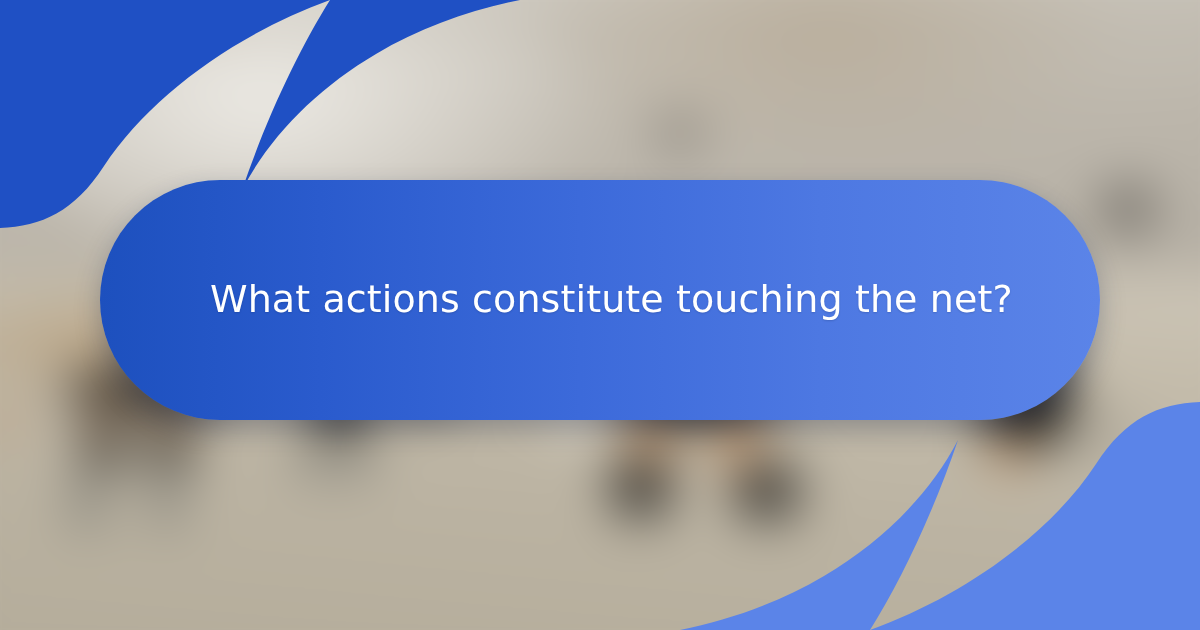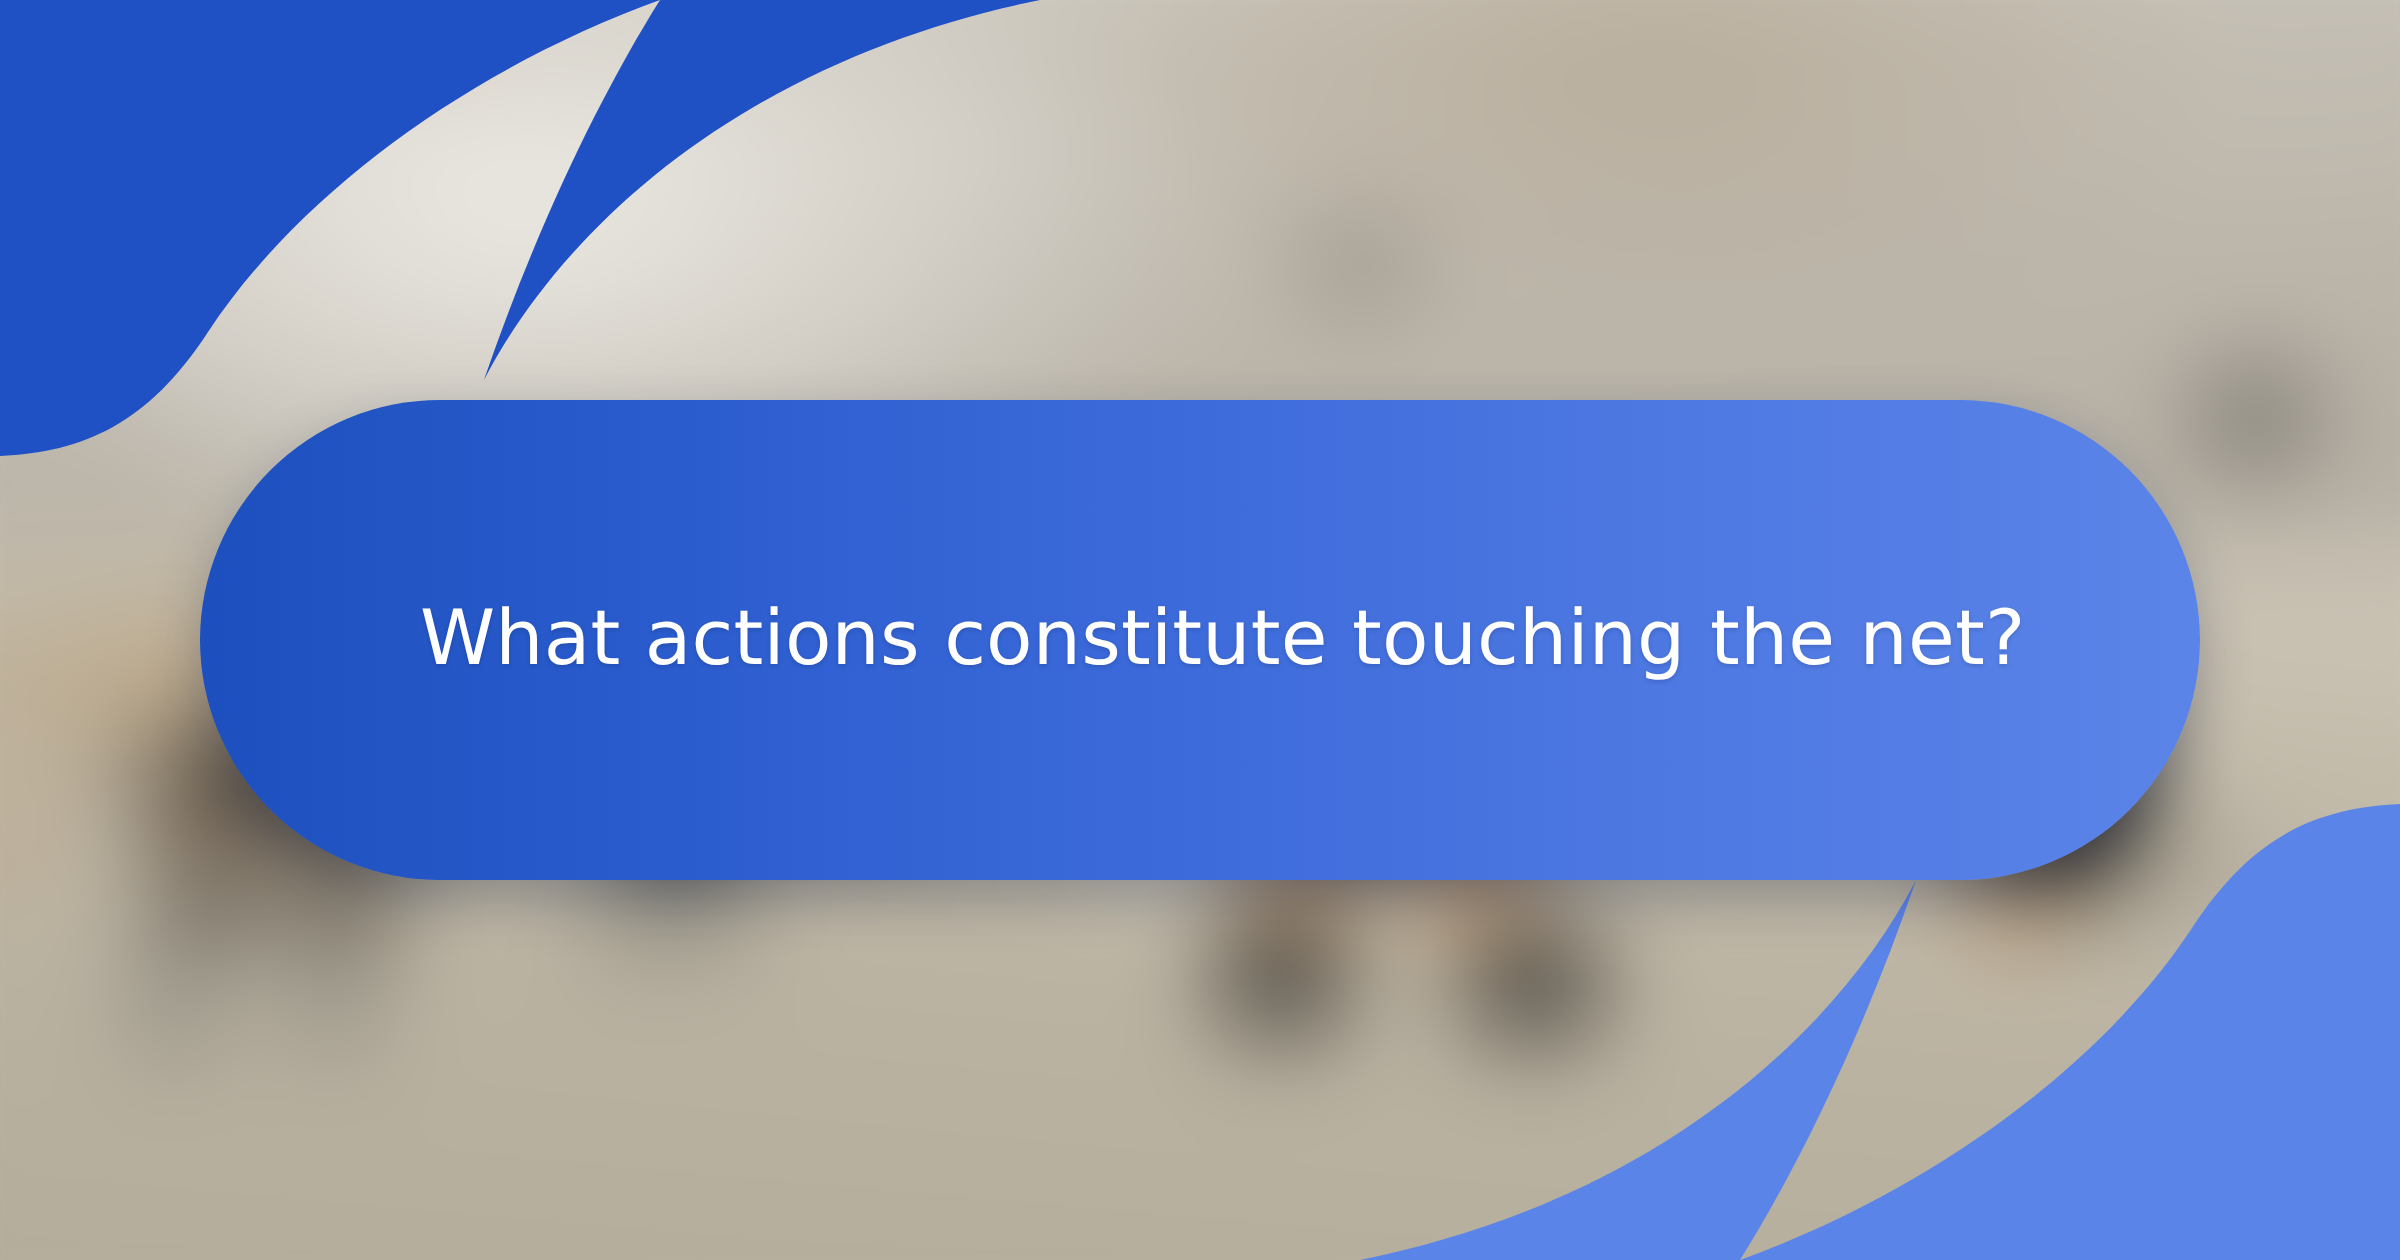--- a/index.html
+++ b/index.html
@@ -93,21 +93,21 @@
     position: absolute;
     pointer-events: none;
   }
   .swoosh-tl { left: 0; top: 0; }
   .swoosh-br { right: 0; bottom: 0; }
 
   
   .card {
     position: absolute;
     left: 100px;
-    top: 200px;
+    top: 180px;
     width: 1000px;
     height: 240px;
     border-radius: 120px;
     background: linear-gradient(90deg, #1d50be 0%, #2a5bcd 22%, #3c6ada 48%, #4d78e2 72%, #5b84e8 100%);
     box-shadow: 0 10px 26px rgba(18,32,70,.28);
     display: flex;
     align-items: center;
     box-sizing: border-box;
     padding: 0 110px;
   }

